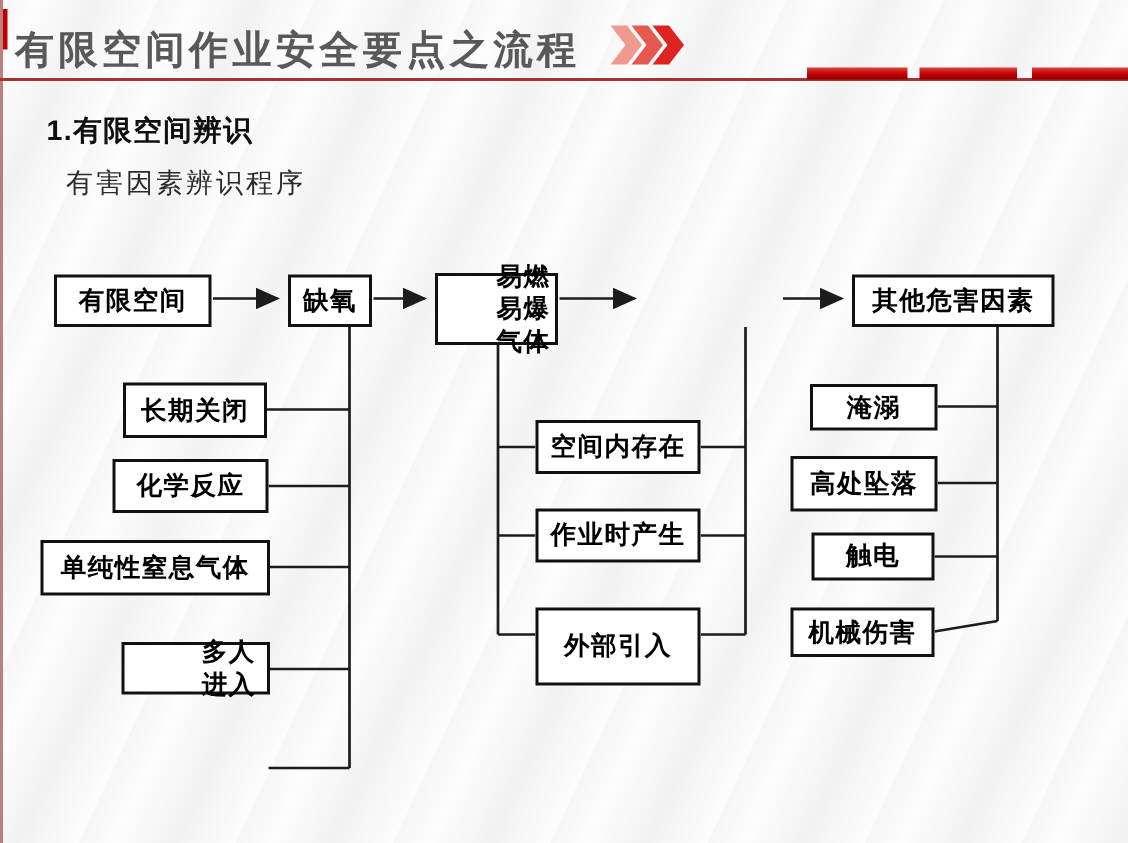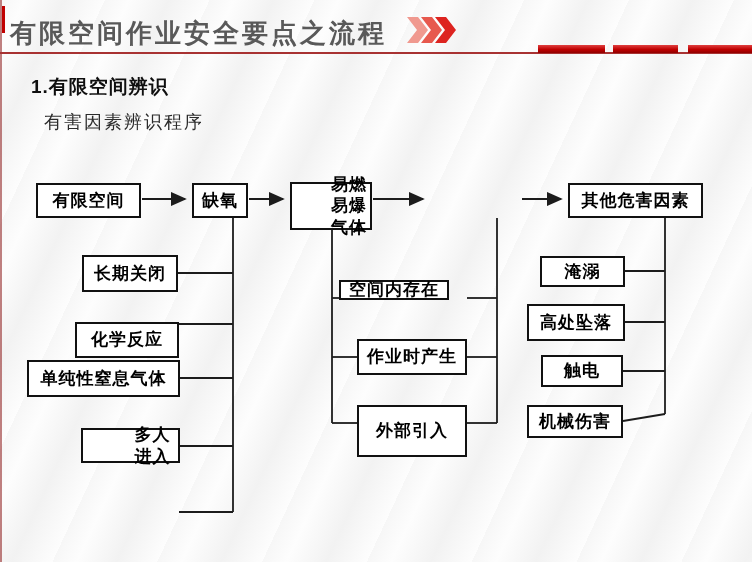--- a/index.html
+++ b/index.html
@@ -95,25 +95,25 @@
     <line x1="623" y1="421" x2="665" y2="414"></line>
   </svg>
 
   <div class="node" style="left:36px;top:183px;width:105px;height:35px;">有限空间</div>
   <div class="node" style="left:192px;top:183px;width:56px;height:35px;">缺氧</div>
   <div class="node" style="left:290px;top:182px;width:82px;height:48px;padding-left:36px;">易燃易爆
 气体</div>
   <div class="node" style="left:82px;top:255px;width:96px;height:37px;">长期关闭</div>
 
   <div class="node" style="left:568px;top:183px;width:135px;height:35px;">其他危害因素</div>
-  <div class="node" style="left:75px;top:306px;width:104px;height:36px;margin-top:16px;">化学反应</div>
+  <div class="node" style="left:75px;top:306px;width:104px;height:36px;">化学反应</div>
   <div class="node" style="left:27px;top:360px;width:153px;height:37px;">单纯性窒息气体</div>
   <div class="node" style="left:81px;top:428px;width:99px;height:35px;padding-left:44px;">多人进入</div>
 
-  <div class="node" style="left:339px;top:280px;width:110px;height:20px;">空间内存在</div>
+  <div class="node" style="left:357px;top:280px;width:110px;height:36px;">空间内存在</div>
   <div class="node" style="left:357px;top:339px;width:110px;height:36px;">作业时产生</div>
   <div class="node" style="left:357px;top:405px;width:110px;height:52px;">外部引入</div>
 
   <div class="node" style="left:540px;top:256px;width:85px;height:31px;">淹溺</div>
   <div class="node" style="left:527px;top:304px;width:98px;height:37px;">高处坠落</div>
   <div class="node" style="left:541px;top:355px;width:82px;height:32px;">触电</div>
   <div class="node" style="left:527px;top:405px;width:96px;height:33px;">机械伤害</div>
 
 </div>
 

